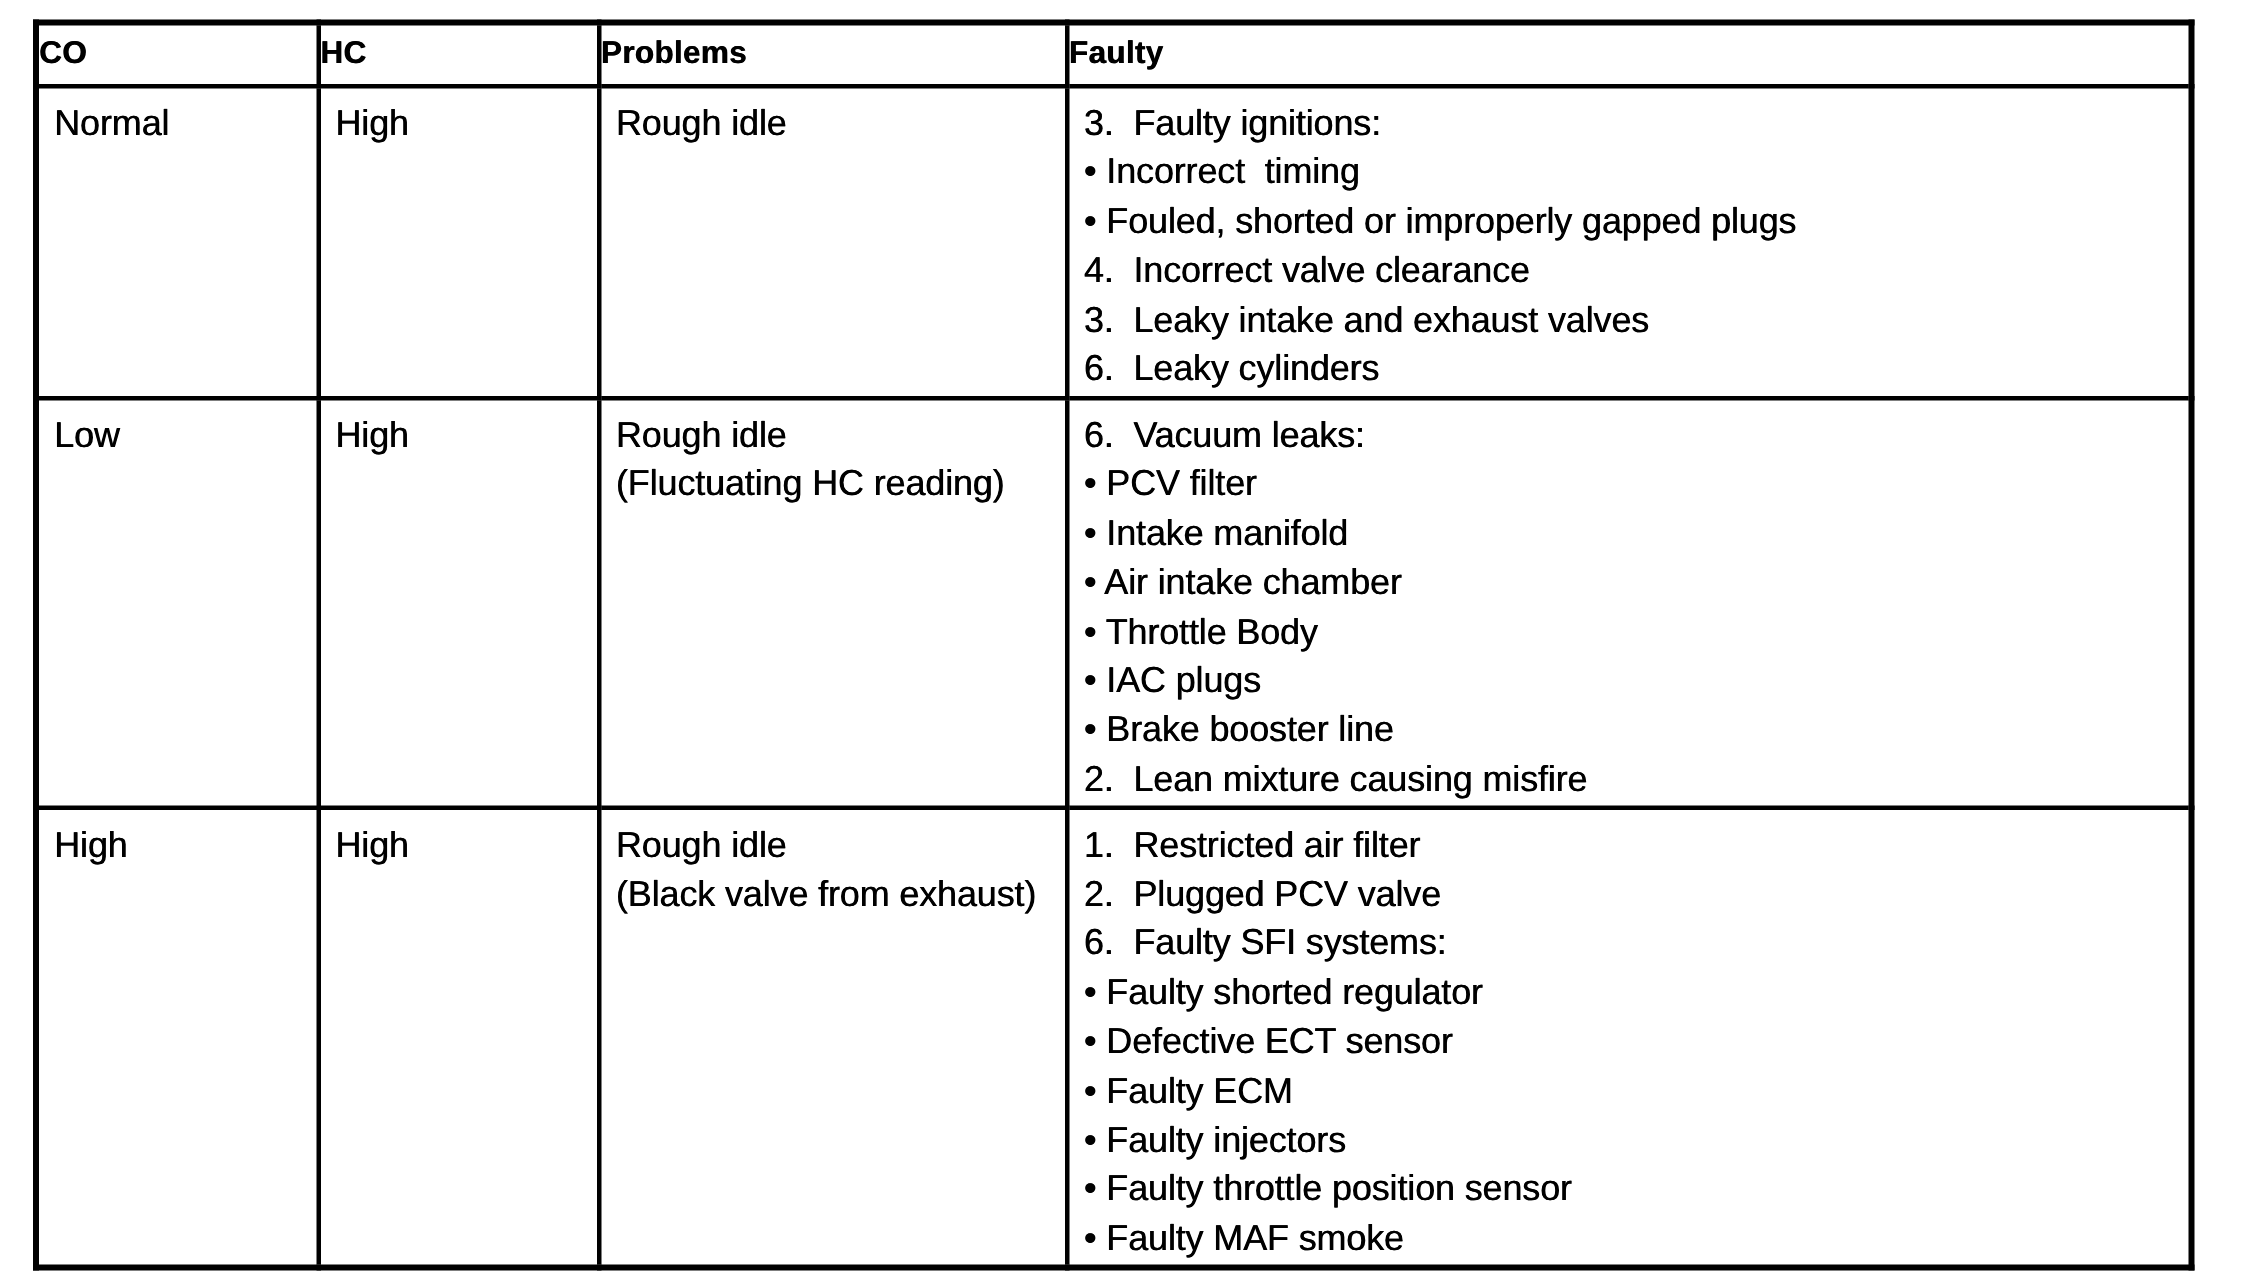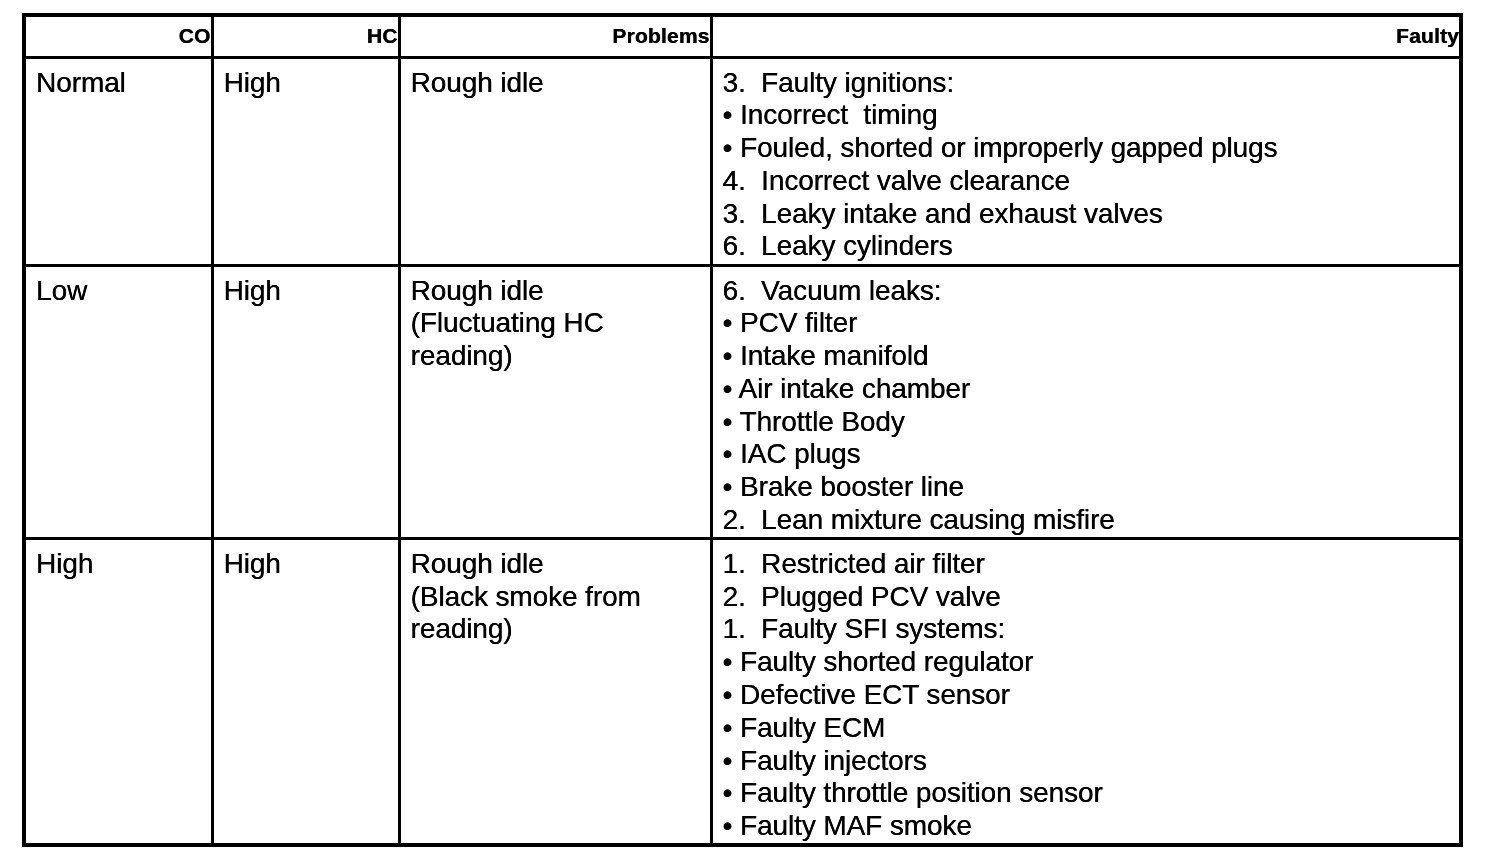--- a/index.html
+++ b/index.html
@@ -25,30 +25,30 @@
     border: 4px solid #000;
   }
   .doc-table th,
   .doc-table td {
     border: 3px solid #000;
     background: #ffffff;
   }
   .doc-table th {
     font-size: 21px;
     font-weight: bold;
-    text-align: right;
+    text-align: left;
     vertical-align: middle;
     padding: 0;
     letter-spacing: 0.2px;
     text-shadow: 0.4px 0 0 #000;
   }
   .doc-table td {
     vertical-align: top;
     padding: 8px 10px 0 10px;
-    font-size: 28px;
+    font-size: 24px;
     line-height: 32.8px;
     letter-spacing: -0.1px;
     text-shadow: 0.35px 0 0 #000;
     margin-top: 32px;
   }
   .line {
     white-space: pre-wrap;
   }
   .header-row { height: 42px; }
   .row-1 { height: 208px; }
@@ -117,26 +117,26 @@
     </tr>
     <tr class="row-3">
       <td>
         <div class="line">High</div>
       </td>
       <td>
         <div class="line">High</div>
       </td>
       <td>
         <div class="line">Rough idle</div>
-        <div class="line">(Black smoke from reading)</div>
+        <div class="line">(Black valve from exhaust)</div>
       </td>
       <td>
         <div class="line">1.  Restricted air filter</div>
         <div class="line">2.  Plugged PCV valve</div>
-        <div class="line">1.  Faulty SFI systems:</div>
+        <div class="line">6.  Faulty SFI systems:</div>
         <div class="line">• Faulty shorted regulator</div>
         <div class="line">• Defective ECT sensor</div>
         <div class="line">• Faulty ECM</div>
         <div class="line">• Faulty injectors</div>
         <div class="line">• Faulty throttle position sensor</div>
         <div class="line">• Faulty MAF smoke</div>
       </td>
     </tr>
   </tbody>
 </table>

